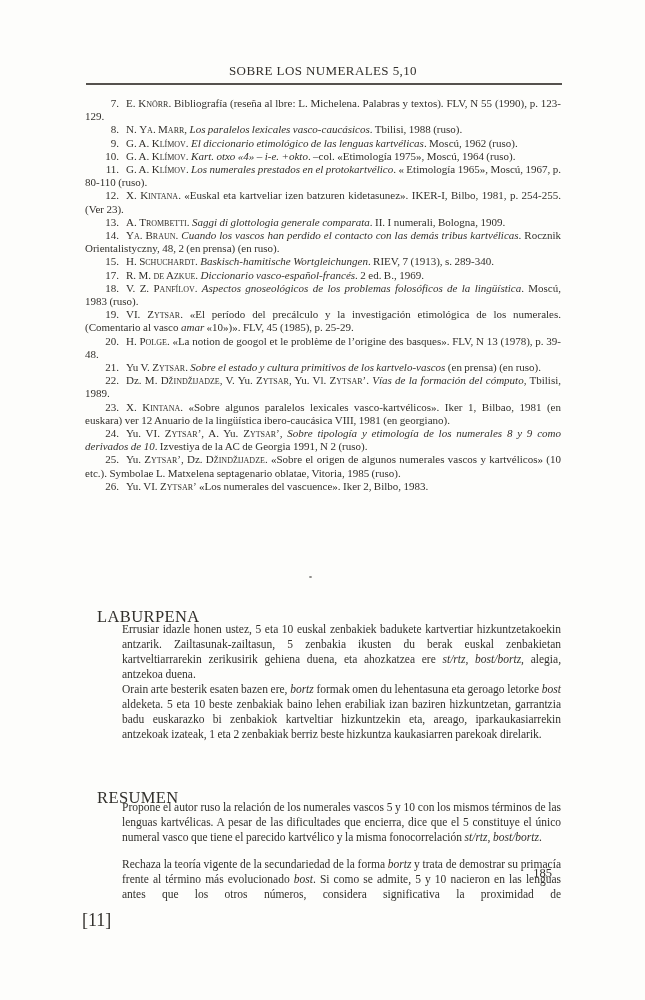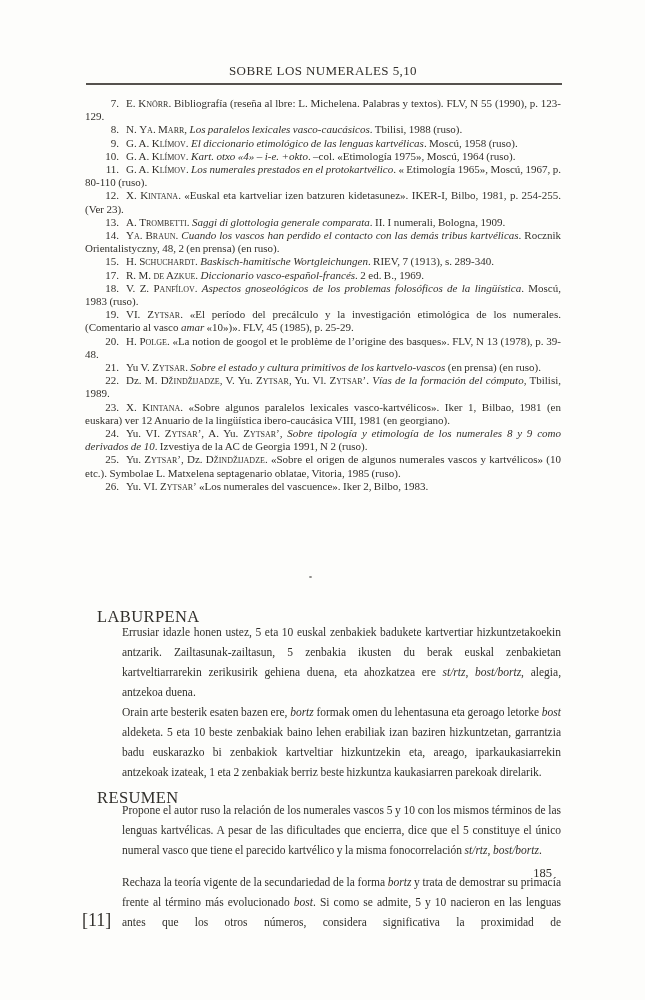--- a/index.html
+++ b/index.html
@@ -58,21 +58,21 @@
     font-weight: 400;
     letter-spacing: 0.4px;
     white-space: nowrap;
   }
   #laburpena-title { top: 595px; }
   #resumen-title  { top: 776px; }
   .abstract {
     position: absolute;
     left: 122px; width: 439px;
     font-size: 11.5px;
-    line-height: 20px;
+    line-height: 15px;
     word-spacing: -0.3px;
   }
   .abstract p { margin: 0; text-align: justify; hyphens: auto; }
   .abstract-laburpena { top: 622px; }
   .abstract-resumen   { top: 800px; }
   .abstract-resumen p + p { margin-top: 12px; }
   .abstract-resumen p:last-child { text-align-last: justify; }
   .footer-left  { position: absolute; top: 910px; left: 82px;  font-size: 18px; }
   .footer-right { position: absolute; top: 866px; right: 93px; font-size: 12.5px; }
   .speck {
@@ -88,21 +88,21 @@
 
 <div class="page">
 
   <div class="running-title">SOBRE LOS NUMERALES 5,10</div>
 
   <div class="rule"></div>
 
   <div class="refs">
       <p><span class="ref-num">7.</span><span>E. </span><span class="sc">Knörr</span><span>. Bibliografía (reseña al lbre: L. Michelena. Palabras y textos). FLV, N 55 (1990), p. 123-129.</span></p>
       <p><span class="ref-num">8.</span><span>N. </span><span class="sc">Ya. Marr</span><span>, </span><span class="it">Los paralelos lexicales vasco-caucásicos</span><span>. Tbilisi, 1988 (ruso).</span></p>
-      <p><span class="ref-num">9.</span><span>G. A. </span><span class="sc">Klímov</span><span>. </span><span class="it">El diccionario etimológico de las lenguas kartvélicas</span><span>. Moscú, 1958 (ruso).</span></p>
+      <p><span class="ref-num">9.</span><span>G. A. </span><span class="sc">Klímov</span><span>. </span><span class="it">El diccionario etimológico de las lenguas kartvélicas</span><span>. Moscú, 1962 (ruso).</span></p>
       <p><span class="ref-num">10.</span><span>G. A. </span><span class="sc">Klímov</span><span>. </span><span class="it">Kart. otxo «4» – i-e. +okto</span><span>. –col. «Etimología 1975», Moscú, 1964 (ruso).</span></p>
       <p><span class="ref-num">11.</span><span>G. A. </span><span class="sc">Klímov</span><span>. </span><span class="it">Los numerales prestados en el protokartvélico</span><span>. « Etimología 1965», Moscú, 1967, p. 80-110 (ruso).</span></p>
       <p><span class="ref-num">12.</span><span>X. </span><span class="sc">Kintana</span><span>. «Euskal eta kartveliar izen batzuren kidetasunez». IKER-I, Bilbo, 1981, p. 254-255. (Ver 23).</span></p>
       <p><span class="ref-num">13.</span><span>A. </span><span class="sc">Trombetti</span><span>. </span><span class="it">Saggi di glottologia generale comparata</span><span>. II. I numerali, Bologna, 1909.</span></p>
       <p><span class="ref-num">14.</span><span class="sc">Ya. Braun</span><span>. </span><span class="it">Cuando los vascos han perdido el contacto con las demás tribus kartvélicas</span><span>. Rocznik Orientalistyczny, 48, 2 (en prensa) (en ruso).</span></p>
       <p><span class="ref-num">15.</span><span>H. </span><span class="sc">Schuchardt</span><span>. </span><span class="it">Baskisch-hamitische Wortgleichungen</span><span>. RIEV, 7 (1913), s. 289-340.</span></p>
       <p><span class="ref-num">17.</span><span>R. M. </span><span class="sc">de Azkue</span><span>. </span><span class="it">Diccionario vasco-español-francés</span><span>. 2 ed. B., 1969.</span></p>
       <p><span class="ref-num">18.</span><span>V. Z. </span><span class="sc">Panfílov</span><span>. </span><span class="it">Aspectos gnoseológicos de los problemas folosóficos de la lingüística</span><span>. Moscú, 1983 (ruso).</span></p>
       <p><span class="ref-num">19.</span><span>VI. </span><span class="sc">Zytsar</span><span>. «El período del precálculo y la investigación etimológica de los numerales. (Comentario al vasco </span><span class="it">amar</span><span> «10»)». FLV, 45 (1985), p. 25-29.</span></p>
       <p><span class="ref-num">20.</span><span>H. </span><span class="sc">Polge</span><span>. «La notion de googol et le problème de l’origine des basques». FLV, N 13 (1978), p. 39-48.</span></p>

